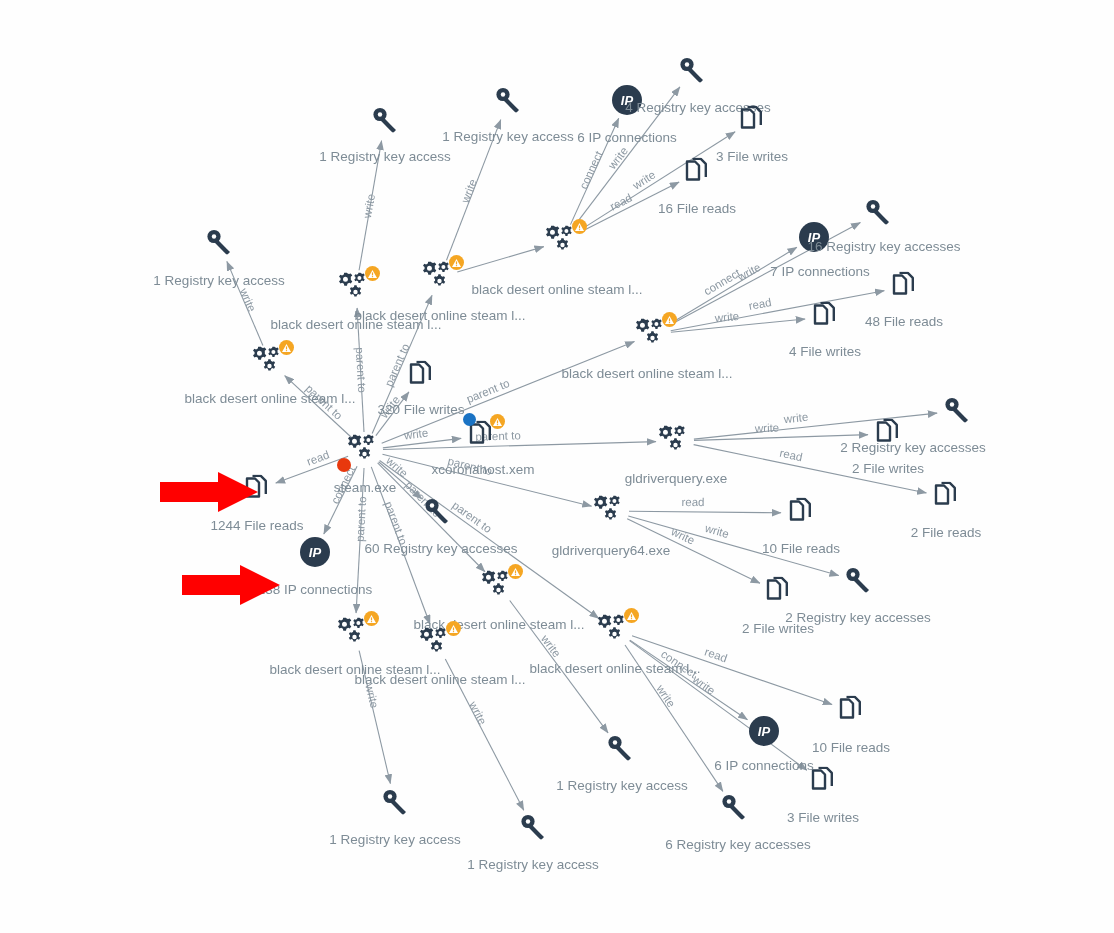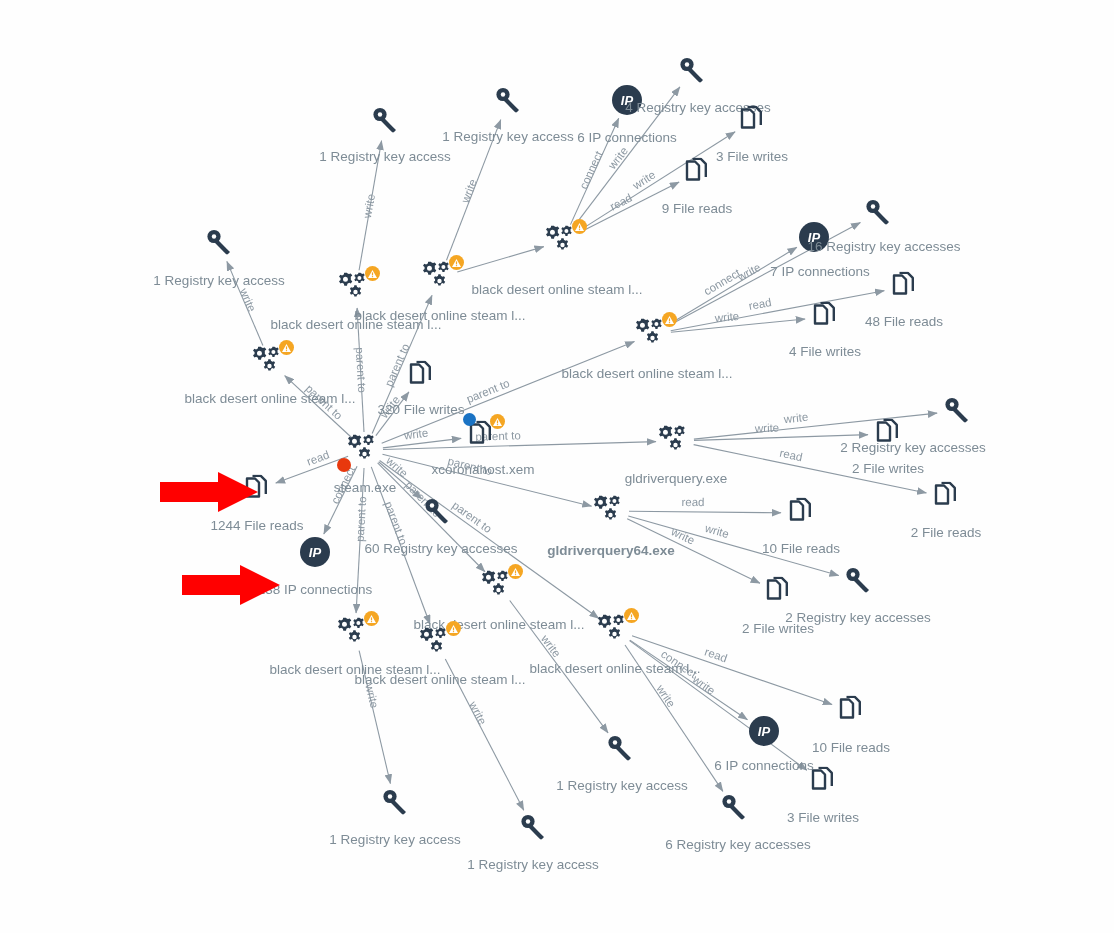--- a/index.html
+++ b/index.html
@@ -302,21 +302,21 @@
       </div>
       <div class="node-label" style="position: absolute; left: 752px; top: 149px; transform: translateX(-50%);">3 File writes</div>
       <div class="node" style="left: 697px; top: 173px;">
         <div class="node-glyph"><svg width="26" height="28" viewBox="0 0 26 28">
             <g fill="none" stroke="#2b3c4e" stroke-width="2.4" stroke-linejoin="round">
               <path d="M3 4h8l4 4v14H3z"></path>
               <path d="M8.5 1.4h8.3l5 5v13"></path>
             </g>
           </svg></div>
       </div>
-      <div class="node-label" style="position: absolute; left: 697px; top: 201px; transform: translateX(-50%);">9 File reads</div>
+      <div class="node-label" style="position: absolute; left: 697px; top: 201px; transform: translateX(-50%);">16 File reads</div>
       <div class="node" style="left: 563px; top: 241px;">
         <div class="node-glyph"><svg width="34" height="28" viewBox="0 0 34 28">
             <g fill="#2b3c4e">
               <path d="M11.8 4.2l1.5-1.1-1.5-2.2-1.8.7a6.6 6.6 0 0 0-1.7-.9L7.9 0H5.2l-.4 2a6.6 6.6 0 0 0-1.7 1l-1.8-.8L0 4.3l1.6 1.2a6 6 0 0 0 0 2L0 8.7l1.4 2.3 1.8-.8c.5.4 1.1.7 1.7 1l.4 2h2.7l.4-2c.6-.2 1.2-.5 1.7-.9l1.8.7 1.4-2.2-1.5-1.2a6 6 0 0 0 0-2zM6.5 9.3a2.5 2.5 0 1 1 0-5 2.5 2.5 0 0 1 0 5z"></path>
               <path d="M24.6 3.6l1.2-.9-1.1-1.8-1.5.6a5.3 5.3 0 0 0-1.3-.8L21.5 0h-2.1l-.3 1.6c-.5.2-.9.4-1.3.7l-1.5-.6-1 1.8 1.2 1a4.7 4.7 0 0 0 0 1.5l-1.2 1 1 1.7 1.5-.6c.4.3.8.6 1.3.7l.3 1.6h2.1l.3-1.6c.5-.1.9-.4 1.3-.7l1.5.6 1.1-1.8-1.2-.9a4.7 4.7 0 0 0 0-1.6zM20.4 7.5a2 2 0 1 1 0-4 2 2 0 0 1 0 4z"></path>
               <path d="M20.9 17.6l1.3-1-1.2-1.9-1.6.6a5.7 5.7 0 0 0-1.4-.8l-.4-1.7h-2.3l-.3 1.7c-.5.2-1 .4-1.4.8l-1.6-.6-1.2 1.9 1.3 1a5 5 0 0 0 0 1.7l-1.3 1 1.2 1.9 1.6-.6c.4.3.9.6 1.4.7l.3 1.7h2.3l.4-1.7c.5-.1 1-.4 1.4-.7l1.6.6 1.2-2-1.3-.9a5 5 0 0 0 0-1.7zM16.5 21.7a2.2 2.2 0 1 1 0-4.4 2.2 2.2 0 0 1 0 4.4z"></path>
             </g>
           </svg></div>
         <div class="badge badge-warn" style="left: 9px; top: -22px;">
           <svg width="11" height="10" viewBox="0 0 11 10">
@@ -465,21 +465,21 @@
       <div class="node-label" style="position: absolute; left: 441px; top: 541px; transform: translateX(-50%);">60 Registry key accesses</div>
       <div class="node" style="left: 611px; top: 511px;">
         <div class="node-glyph"><svg width="34" height="28" viewBox="0 0 34 28">
             <g fill="#2b3c4e">
               <path d="M11.8 4.2l1.5-1.1-1.5-2.2-1.8.7a6.6 6.6 0 0 0-1.7-.9L7.9 0H5.2l-.4 2a6.6 6.6 0 0 0-1.7 1l-1.8-.8L0 4.3l1.6 1.2a6 6 0 0 0 0 2L0 8.7l1.4 2.3 1.8-.8c.5.4 1.1.7 1.7 1l.4 2h2.7l.4-2c.6-.2 1.2-.5 1.7-.9l1.8.7 1.4-2.2-1.5-1.2a6 6 0 0 0 0-2zM6.5 9.3a2.5 2.5 0 1 1 0-5 2.5 2.5 0 0 1 0 5z"></path>
               <path d="M24.6 3.6l1.2-.9-1.1-1.8-1.5.6a5.3 5.3 0 0 0-1.3-.8L21.5 0h-2.1l-.3 1.6c-.5.2-.9.4-1.3.7l-1.5-.6-1 1.8 1.2 1a4.7 4.7 0 0 0 0 1.5l-1.2 1 1 1.7 1.5-.6c.4.3.8.6 1.3.7l.3 1.6h2.1l.3-1.6c.5-.1.9-.4 1.3-.7l1.5.6 1.1-1.8-1.2-.9a4.7 4.7 0 0 0 0-1.6zM20.4 7.5a2 2 0 1 1 0-4 2 2 0 0 1 0 4z"></path>
               <path d="M20.9 17.6l1.3-1-1.2-1.9-1.6.6a5.7 5.7 0 0 0-1.4-.8l-.4-1.7h-2.3l-.3 1.7c-.5.2-1 .4-1.4.8l-1.6-.6-1.2 1.9 1.3 1a5 5 0 0 0 0 1.7l-1.3 1 1.2 1.9 1.6-.6c.4.3.9.6 1.4.7l.3 1.7h2.3l.4-1.7c.5-.1 1-.4 1.4-.7l1.6.6 1.2-2-1.3-.9a5 5 0 0 0 0-1.7zM16.5 21.7a2.2 2.2 0 1 1 0-4.4 2.2 2.2 0 0 1 0 4.4z"></path>
             </g>
           </svg></div>
       </div>
-      <div class="node-label" style="position: absolute; left: 611px; top: 543px; transform: translateX(-50%); font-weight: bold;">gldriverquery64.exe</div>
+      <div class="node-label" style="position: absolute; left: 611px; top: 543px; transform: translateX(-50%);">gldriverquery64.exe</div>
       <div class="node" style="left: 801px; top: 513px;">
         <div class="node-glyph"><svg width="26" height="28" viewBox="0 0 26 28">
             <g fill="none" stroke="#2b3c4e" stroke-width="2.4" stroke-linejoin="round">
               <path d="M3 4h8l4 4v14H3z"></path>
               <path d="M8.5 1.4h8.3l5 5v13"></path>
             </g>
           </svg></div>
       </div>
       <div class="node-label" style="position: absolute; left: 801px; top: 541px; transform: translateX(-50%);">10 File reads</div>
       <div class="node" style="left: 778px; top: 592px;">

